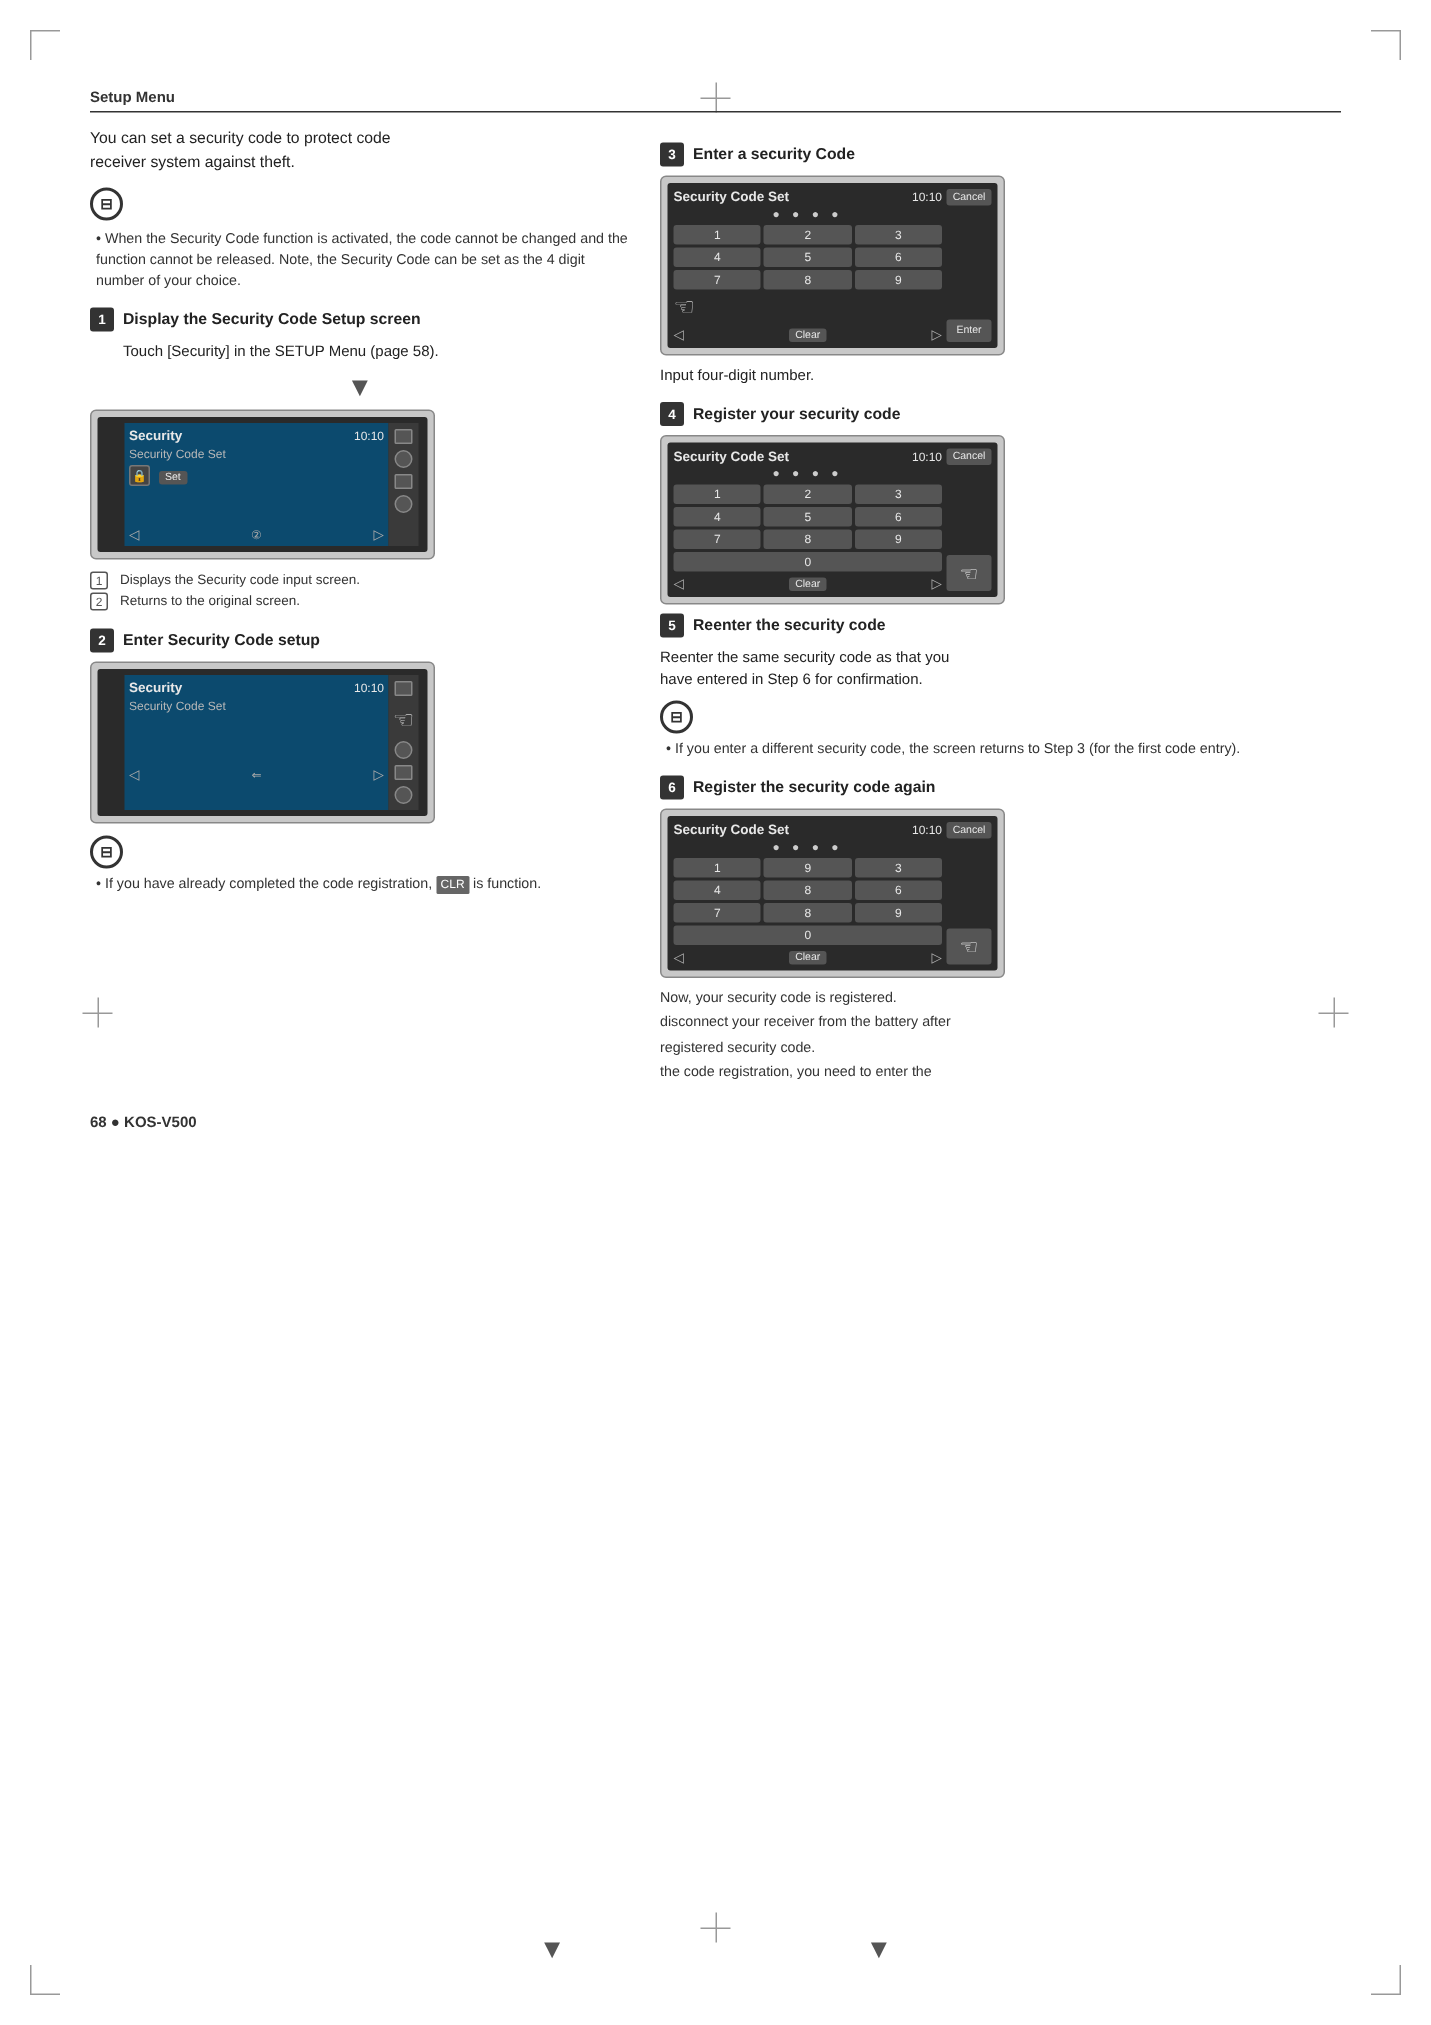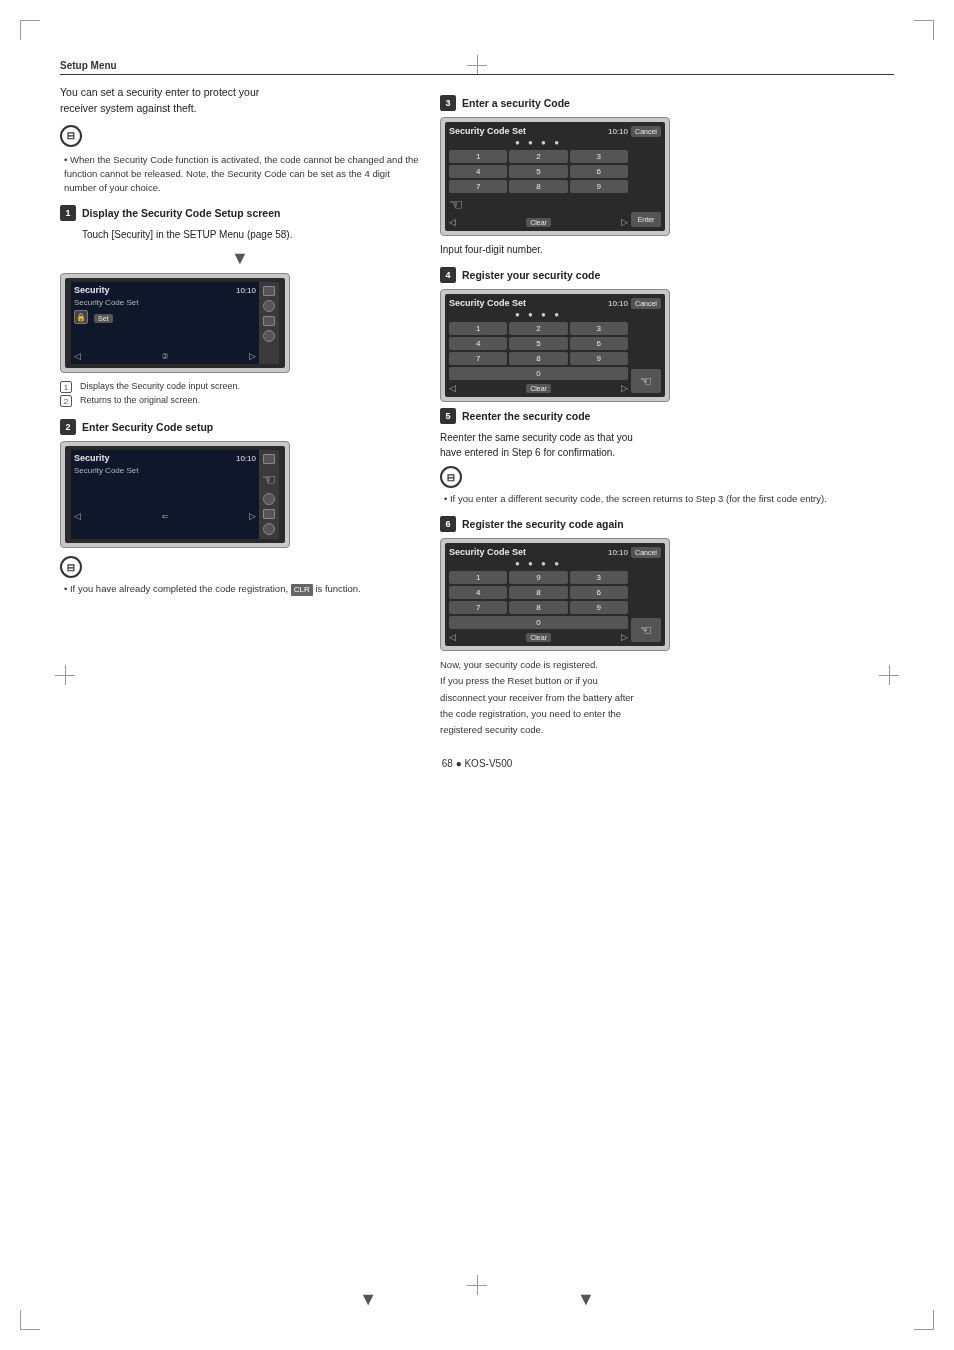--- a/index.html
+++ b/index.html
@@ -180,22 +180,23 @@
       margin-bottom: 3px;
     }
 
     
     .screen-with-sidebar {
       display: flex;
       gap: 0;
     }
     .screen-main-area {
       flex: 1;
-      background: #0f172a;
+      background: #0c4a6e;
       padding: 3px;
+      margin-left: 12px;
     }
     .screen-sidebar {
       width: 20px;
       background: #3a3a3a;
       display: flex;
       flex-direction: column;
       align-items: center;
       gap: 4px;
       padding: 4px 2px;
     }
@@ -359,24 +360,23 @@
       background: #666;
       color: #fff;
       font-size: 8px;
       padding: 0px 3px;
       border-radius: 1px;
       display: inline-block;
     }
 
     .page-number {
       font-size: 10px;
-      font-weight: normal;
+      font-weight: bold;
       color: #333;
       margin-top: 8px;
-      text-align: center;
     }
   </style>
 </head>
 <body>
 
 <div class="crop-mark crop-tl"></div>
 <div class="crop-mark crop-tr"></div>
 <div class="crop-mark crop-bl"></div>
 <div class="crop-mark crop-br"></div>
 
@@ -388,21 +388,21 @@
 <div class="page-content">
 
   <div class="page-label">Setup Menu</div>
 
   <div class="two-col">
 
     <div class="col-left">
 
 
       <div class="intro-text">
-        <span>You can set a security enter to protect your</span><br>
+        <span>You can set a security code to protect code</span><br>
         <span>receiver system against theft.</span>
       </div>
 
       <div class="note-block">
         <div style="position:relative;display:inline-block;margin-right:6px;flex-shrink:0;">
           <div style="width:22px;height:22px;border:2px solid #333;border-radius:50%;display:flex;align-items:center;justify-content:center;font-size:10px;font-weight:bold;color:#333;">⊟</div>
         </div>
       </div>
       <div class="note-text" style="margin-left:4px;">
         • <span>When the Security Code function is activated, the code cannot be changed and the function cannot be released. Note, the Security Code can be set as the 4 digit number of your choice.</span>
@@ -639,24 +639,23 @@
             <div style="height:20px;"></div>
             <div class="numpad-enter-btn" style="position:relative;">
               <span style="font-size:14px;">☜</span>
             </div>
           </div>
         </div>
       </div>
 
       <div class="note-text" style="margin-top:6px;line-height:1.7;">
         <div>Now, your security code is registered.</div>
-        <div>If you press the Reset button or if you</div>
         <div>disconnect your receiver from the battery after</div>
+        <div>registered security code.</div>
         <div>the code registration, you need to enter the</div>
-        <div>registered security code.</div>
       </div>
 
     </div>
   </div>
 
   <div class="page-number" style="margin-top:20px;">68 ● KOS-V500</div>
 
 </div>
 
 <div style="position:absolute;bottom:40px;left:50%;transform:translateX(-50%);display:flex;gap:200px;">

